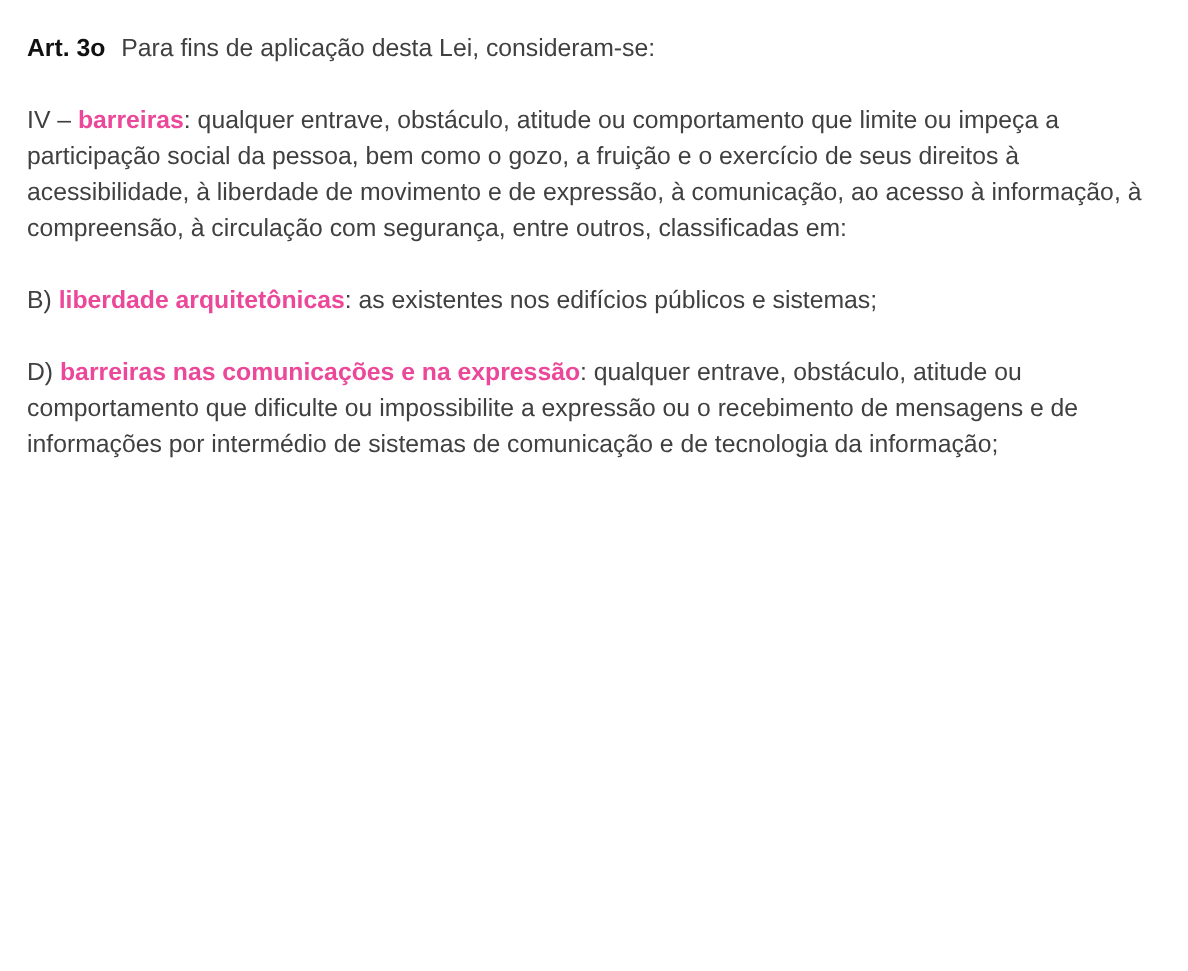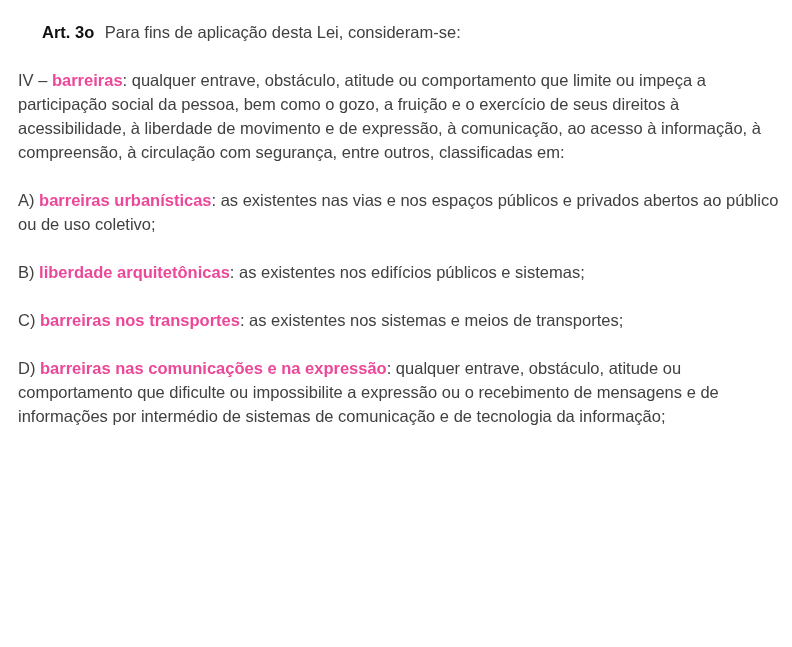--- a/index.html
+++ b/index.html
@@ -19,43 +19,41 @@
     .doc {
       position: absolute;
       left: 18px;
       top: 20px;
       width: 765px;
     }
     .para {
       margin: 0 0 24px 0;
       white-space: normal;
     }
-    .para.first { margin-bottom: 24px; margin-left: 24px; }
+    .para.first { margin-bottom: 24px; }
     .bold {
       font-weight: bold;
       color: #ec4899;
     }
     .art-label {
       font-weight: bold;
       color: #111111;
       margin-right: 6px;
     }
   </style>
 </head>
 <body>
 
 <div class="doc">
 
   <p class="para first"><span class="art-label">Art. 3o</span> <span>Para fins de aplicação desta Lei, consideram-se:</span></p>
 
   <p class="para"><span>IV – </span><span class="bold">barreiras</span><span>: qualquer entrave, obstáculo, atitude ou comportamento que limite ou impeça a participação social da pessoa, bem como o gozo, a fruição e o exercício de seus direitos à acessibilidade, à liberdade de movimento e de expressão, à comunicação, ao acesso à informação, à compreensão, à circulação com segurança, entre outros, classificadas em:</span></p>
 
-  <p class="para"><span>A) </span><span class="bold">barreiras urbanísticas</span><span>: as existentes nas vias e nos espaços públicos e privados abertos ao público ou de uso coletivo;</span></p>
 
   <p class="para"><span>B) </span><span class="bold">liberdade arquitetônicas</span><span>: as existentes nos edifícios públicos e sistemas;</span></p>
 
-  <p class="para"><span>C) </span><span class="bold">barreiras nos transportes</span><span>: as existentes nos sistemas e meios de transportes;</span></p>
 
   <p class="para"><span>D) </span><span class="bold">barreiras nas comunicações e na expressão</span><span>: qualquer entrave, obstáculo, atitude ou comportamento que dificulte ou impossibilite a expressão ou o recebimento de mensagens e de informações por intermédio de sistemas de comunicação e de tecnologia da informação;</span></p>
 
 
 
 </div>
 
 </body></html>

